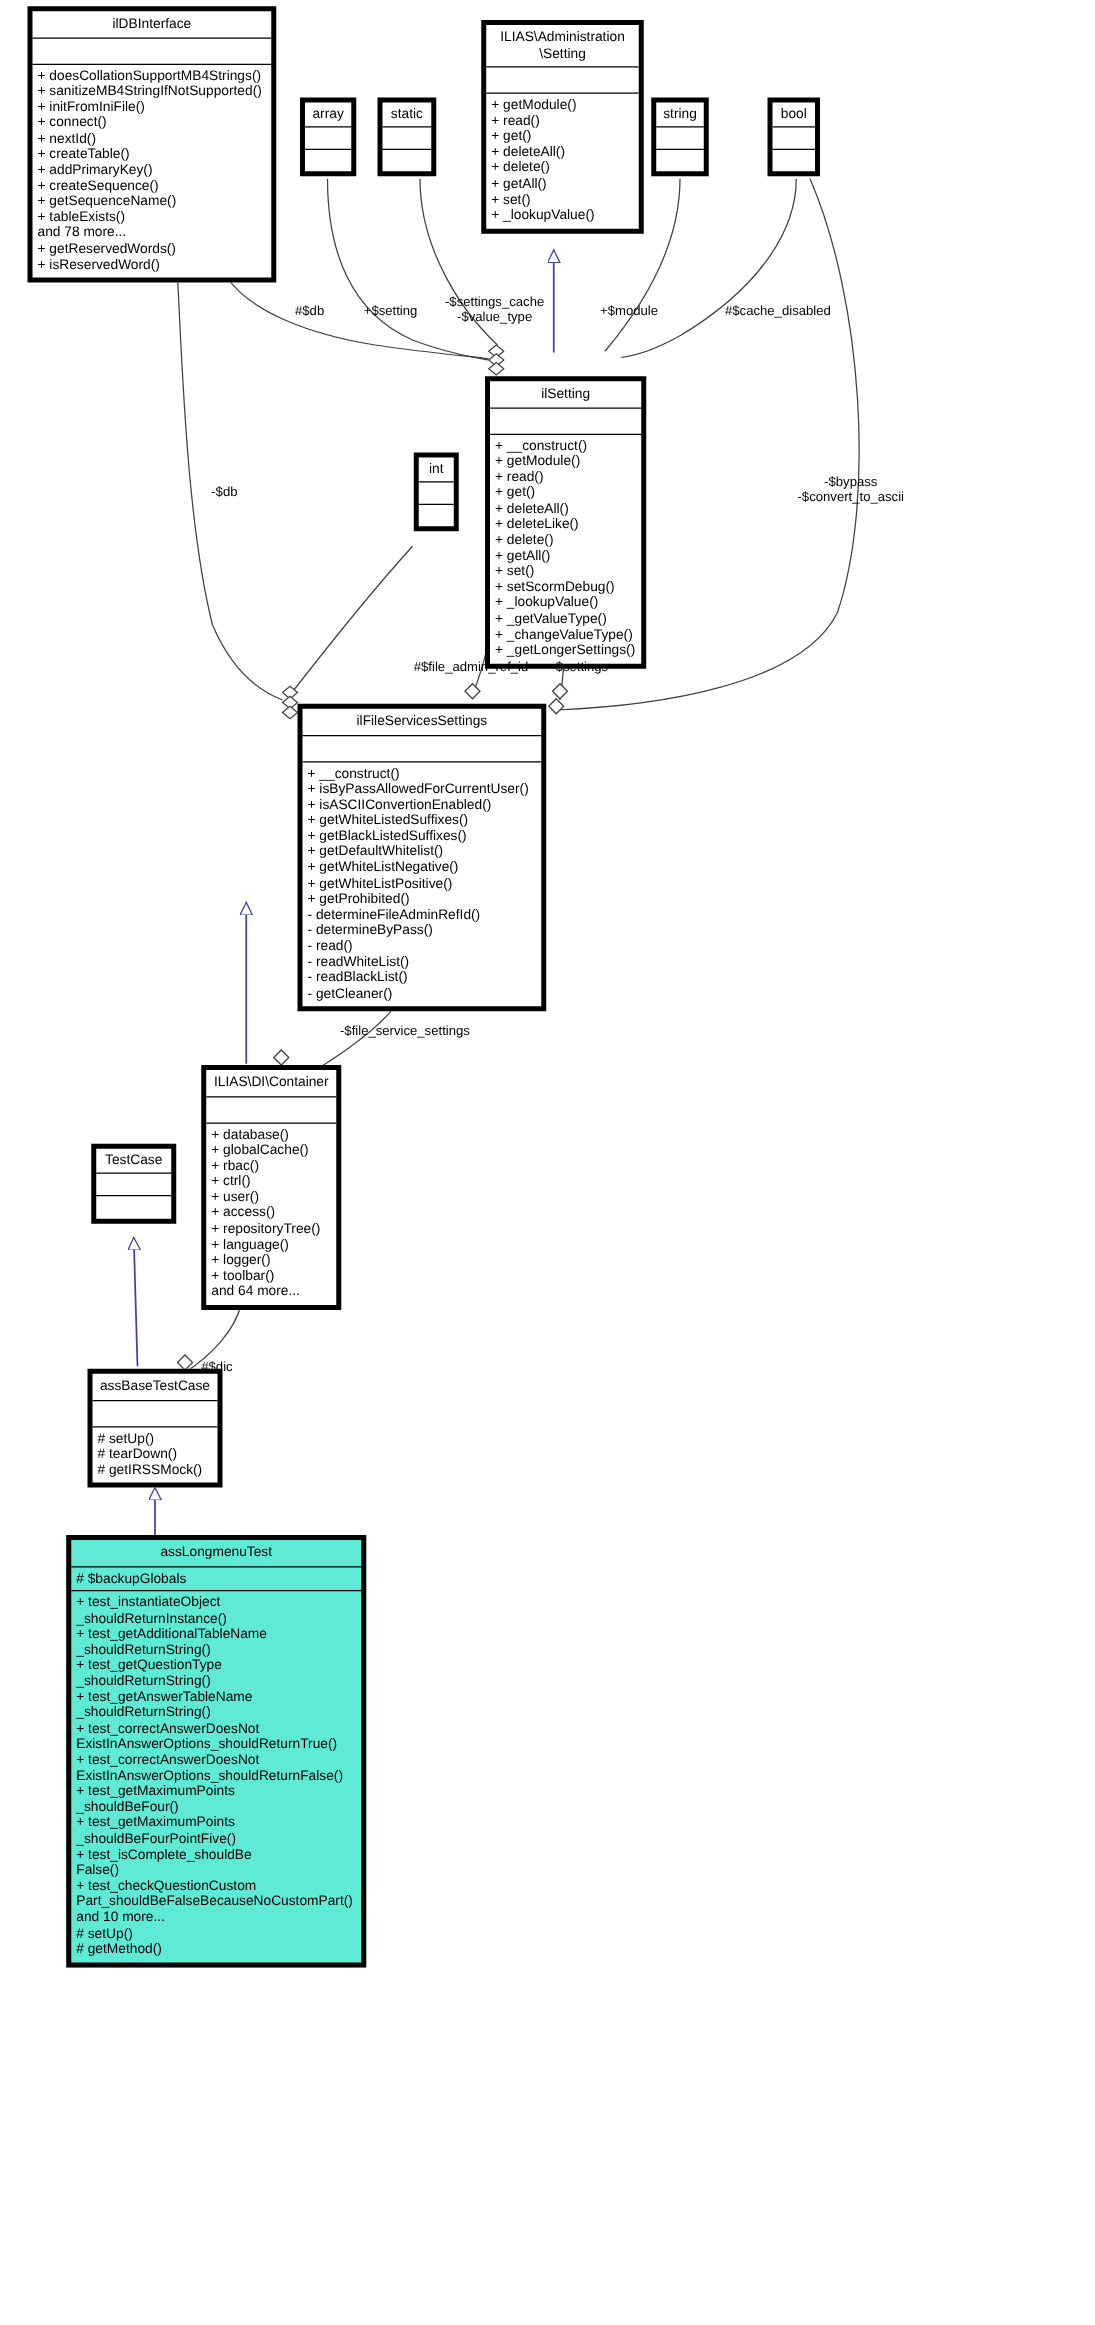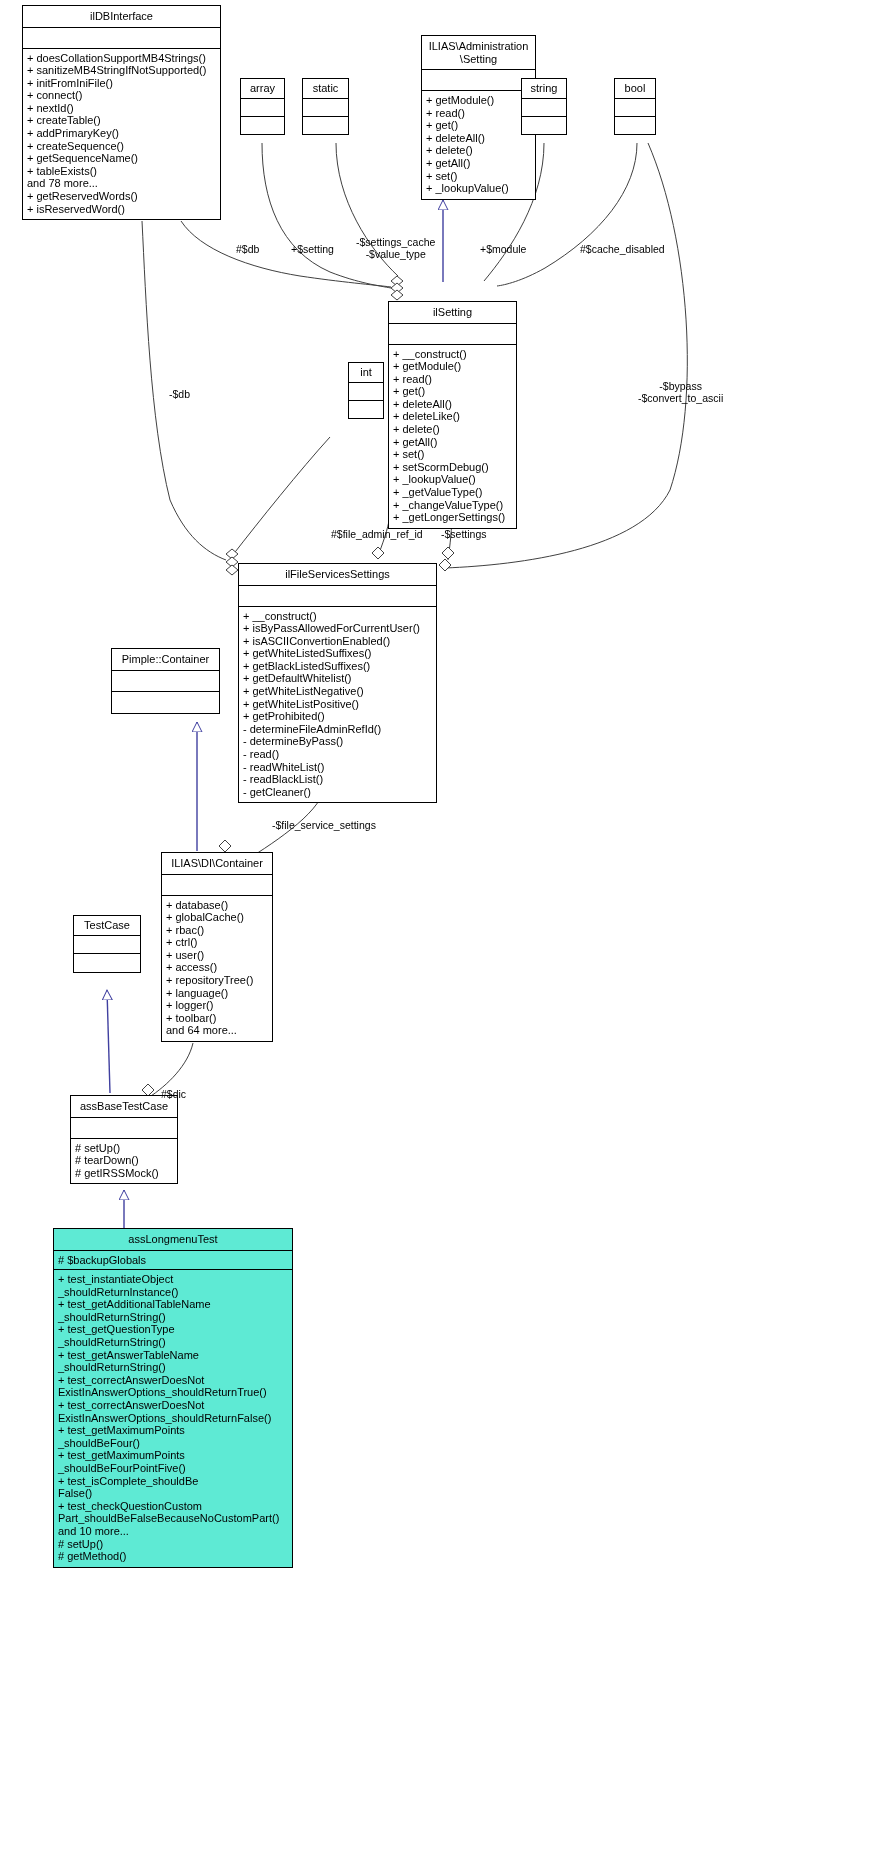--- a/index.html
+++ b/index.html
@@ -24,21 +24,21 @@
     left: 0;
     top: 0;
     width: 876px;
     height: 1860px;
     pointer-events: none;
   }
   
   .node {
     position: absolute;
     box-sizing: border-box;
-    border: 1px solid #000000;
+    border: 4px solid #000000;
     background: #ffffff;
     font-size: 11px;
     line-height: 12.6px;
     color: #000000;
     z-index: 5;
   }
   .node.filled {
     background: #5eead4;
     margin-left: 48px;
   }
@@ -195,21 +195,21 @@
   </div>
 
   <div class="node tiny" style="left:302px; top:78px; width:47px;">
     <div class="title">static</div>
     <div class="sep"></div>
     <div class="attrs empty"></div>
     <div class="sep"></div>
     <div class="ops" style="min-height:13px;"></div>
   </div>
 
-  <div class="node" style="left:385px; top:35px; width:115px;margin-left:36px;">
+  <div class="node" style="left:385px; top:16px; width:130px;">
     <div class="title">ILIAS\Administration
 \Setting</div>
     <div class="sep"></div>
     <div class="attrs empty"></div>
     <div class="sep"></div>
     <div class="ops">
       <div class="row">+ getModule()</div>
       <div class="row">+ read()</div>
       <div class="row">+ get()</div>
       <div class="row">+ deleteAll()</div>
@@ -229,21 +229,21 @@
   </div>
 
   <div class="node tiny" style="left:614px; top:78px; width:42px;">
     <div class="title">bool</div>
     <div class="sep"></div>
     <div class="attrs empty"></div>
     <div class="sep"></div>
     <div class="ops" style="min-height:13px;"></div>
   </div>
 
-  <div class="node tiny" style="left:331px; top:362px; width:36px;margin-left:17px;">
+  <div class="node tiny" style="left:331px; top:362px; width:36px;">
     <div class="title">int</div>
     <div class="sep"></div>
     <div class="attrs empty"></div>
     <div class="sep"></div>
     <div class="ops" style="min-height:13px;"></div>
   </div>
 
   <div class="node" style="left:388px; top:301px; width:129px;">
     <div class="title">ilSetting</div>
     <div class="sep"></div>
@@ -284,27 +284,20 @@
       <div class="row">+ getProhibited()</div>
       <div class="row">- determineFileAdminRefId()</div>
       <div class="row">- determineByPass()</div>
       <div class="row">- read()</div>
       <div class="row">- readWhiteList()</div>
       <div class="row">- readBlackList()</div>
       <div class="row">- getCleaner()</div>
     </div>
   </div>
 
-  <div class="node" style="left:111px; top:648px; width:109px;">
-    <div class="title">Pimple::Container</div>
-    <div class="sep"></div>
-    <div class="attrs empty"></div>
-    <div class="sep"></div>
-    <div class="ops" style="min-height:14px;"></div>
-  </div>
 
   <div class="node" style="left:161px; top:852px; width:112px;">
     <div class="title">ILIAS\DI\Container</div>
     <div class="sep"></div>
     <div class="attrs empty"></div>
     <div class="sep"></div>
     <div class="ops">
       <div class="row">+ database()</div>
       <div class="row">+ globalCache()</div>
       <div class="row">+ rbac()</div>

